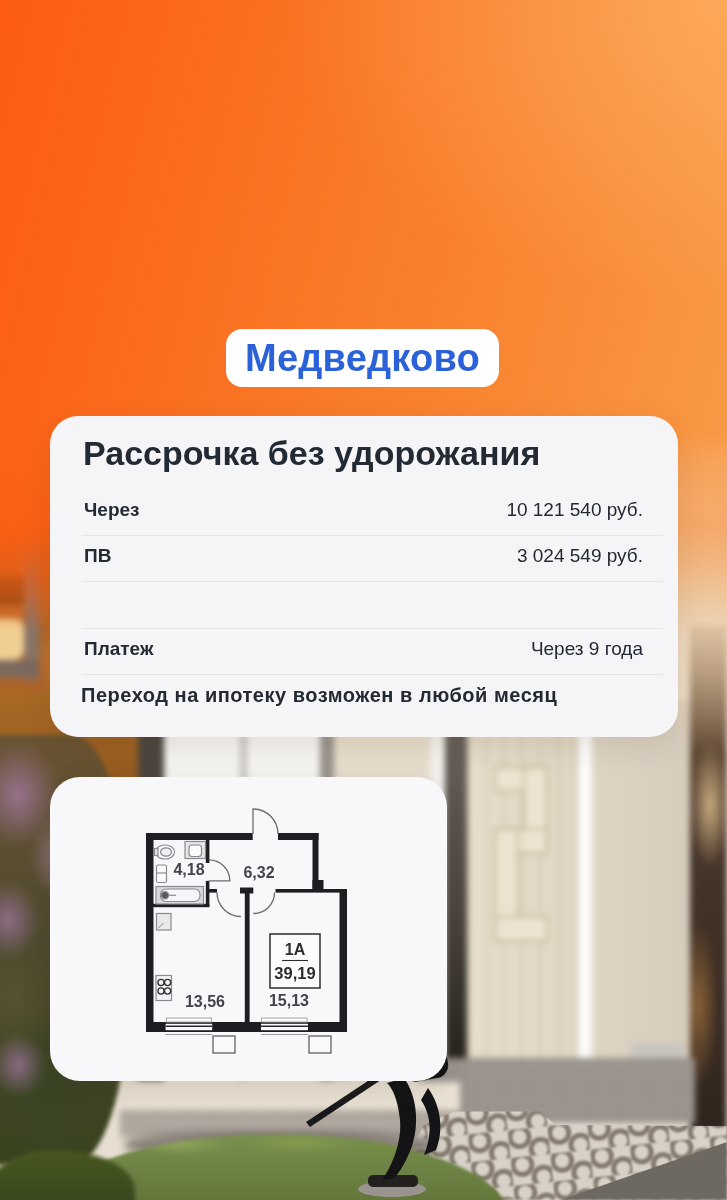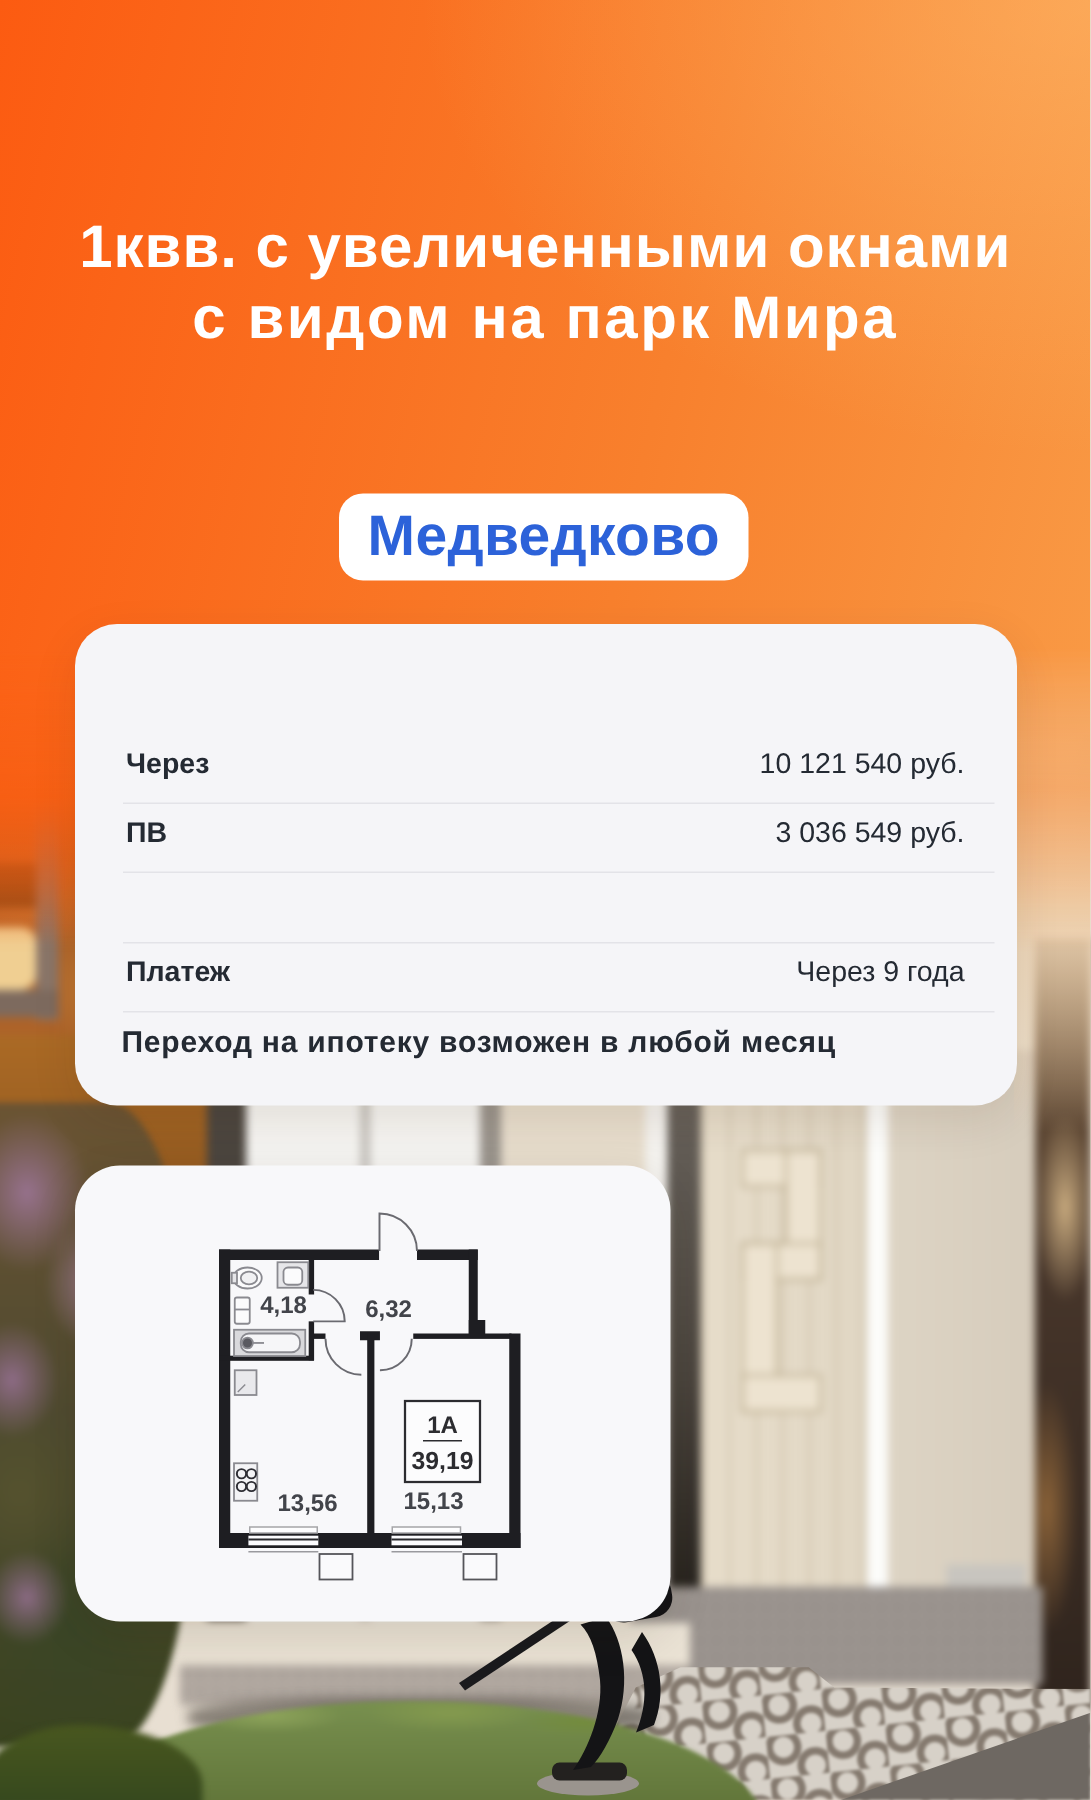--- a/index.html
+++ b/index.html
@@ -146,32 +146,33 @@
   <ellipse cx="92" cy="141" rx="34" ry="8" fill="#9a948e"></ellipse>
   <rect x="68" y="127" width="50" height="12" rx="5" fill="#23211f"></rect>
   <path d="M6,74 L98,13 L102,18 L10,79 Z" fill="#1a1a1d"></path>
   <rect x="102" y="2" width="46" height="30" rx="13" transform="rotate(-10 125 17)" fill="#141416"></rect>
   <path d="M104,30 C116,46 120,74 112,98 C107,112 100,124 94,130 L82,132 C92,118 102,94 100,72 C98,54 94,42 87,35 Z" fill="#141416"></path>
   <path d="M128,40 C141,58 144,82 136,102 L124,107 C132,88 132,68 121,52 Z" fill="#141416"></path>
 </svg>
 
 <div id="orange"></div>
 
-<div id="title"><span class="l1">1квв. с увеличенными окнами</span><br><span class="l2">с видом на парк Мира</span></div>
+<div id="title"><br></div>
 
 <div id="pill">Медведково</div>
 
 <div id="card1">
+  <h2>Рассрочка без удорожания</h2>
   <div class="row" style="top:82.5px;">
       <span class="lab">Через</span>
       <span class="val">10 121 540 руб.</span>
     </div>
   <div class="row" style="top:129px;">
       <span class="lab">ПВ</span>
-      <span class="val">3 036 549 руб.</span>
+      <span class="val">3 024 549 руб.</span>
     </div>
   <div class="row" style="top:222px;">
       <span class="lab">Платеж</span>
       <span class="val">Через 9 года</span>
     </div>
   <div class="row" style="top:267.5px;">
       <span class="lab" style="font-size:20px;letter-spacing:.52px;margin-left:-3px;">Переход на ипотеку возможен в любой месяц</span>
     </div>
   <div class="div" style="top:118.5px;"></div>
   <div class="div" style="top:165px;"></div>

